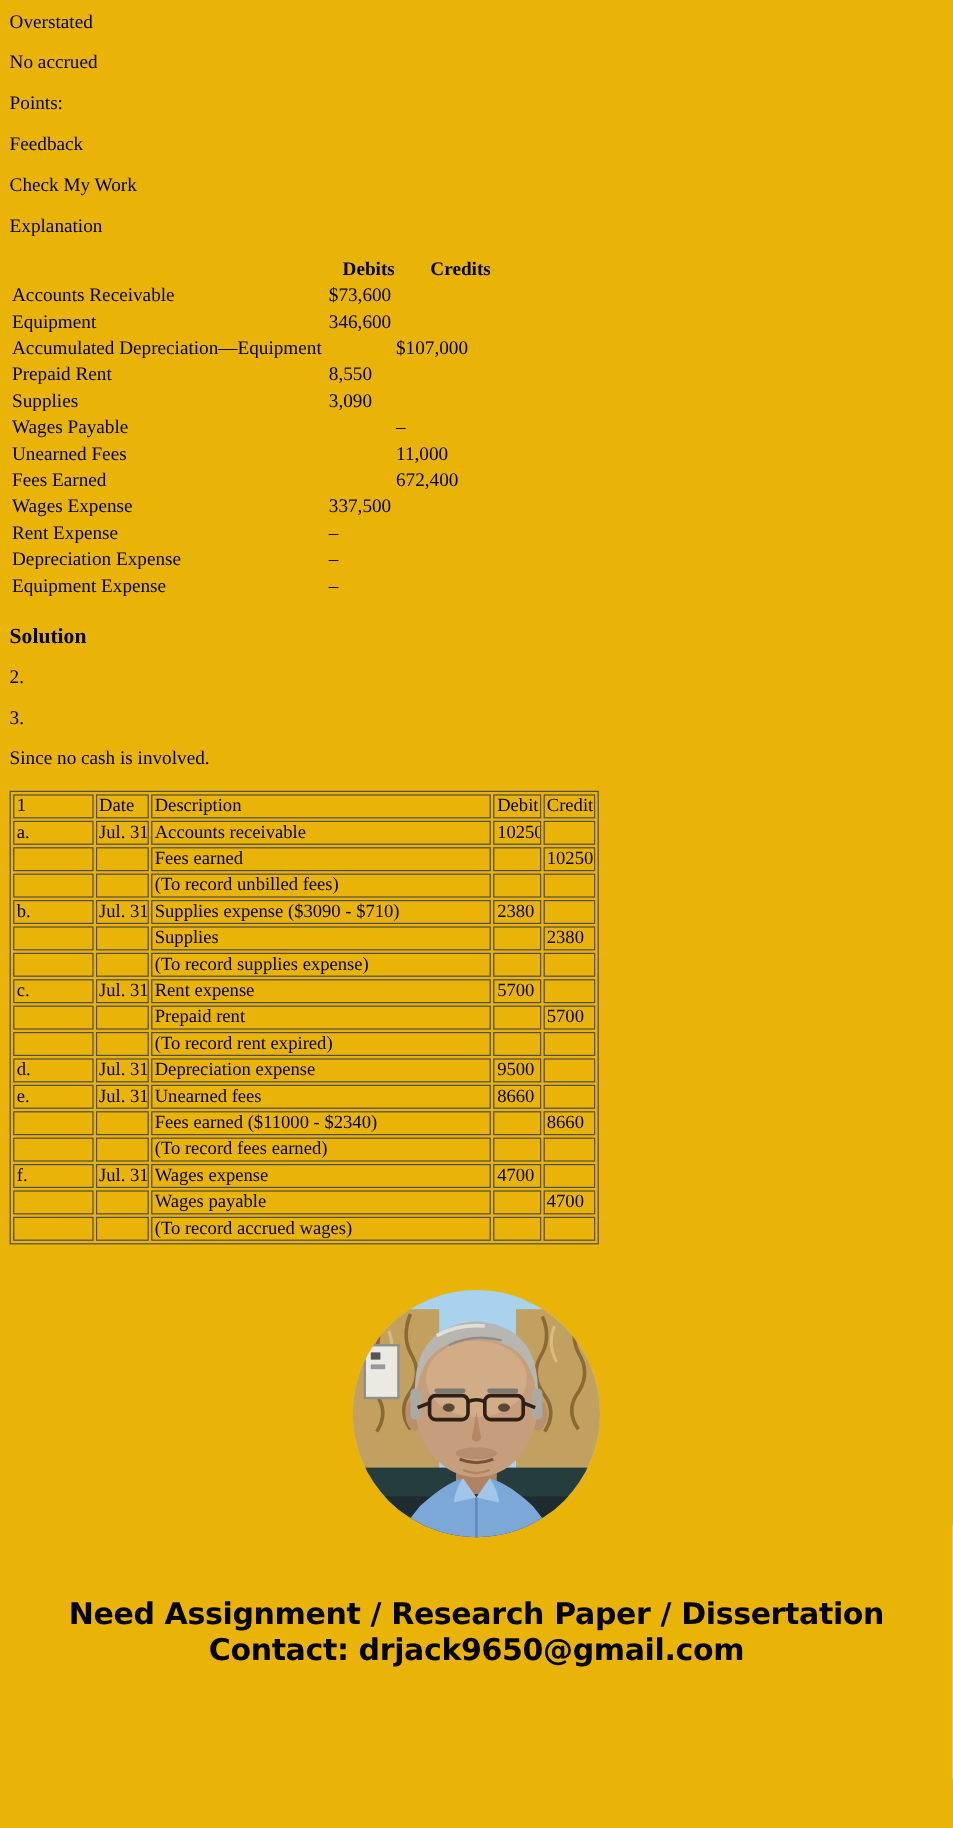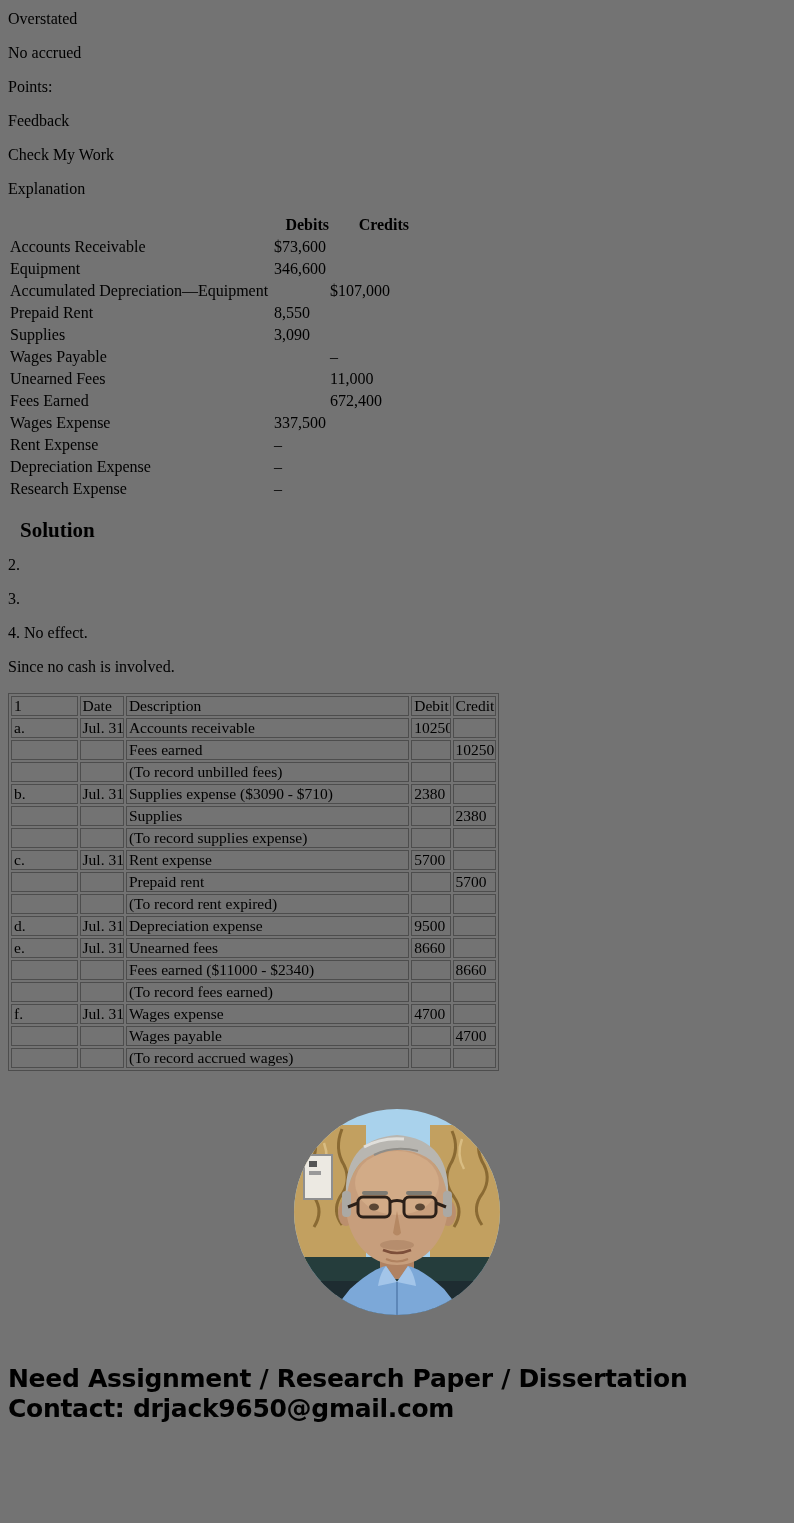--- a/index.html
+++ b/index.html
@@ -1,21 +1,21 @@
 <!DOCTYPE html>
 <html><head>
 <meta charset="utf-8">
 <style>
   html, body { margin: 0; padding: 0; background: #ffffff; }
   .page {
     width: 794px;
     min-height: 1523px;
     box-sizing: border-box;
     padding: 8px;
-    background: #737373;
+    background: #eab308;
     color: #000;
     font-family: "Liberation Serif", "DejaVu Serif", serif;
     font-size: 16px;
   }
   
   .lines p { margin: 16px 0; line-height: 18px; }
   .lines p:first-child { margin-top: 2px; }
 
   
   table.trial { border-collapse: collapse; margin: 0; }
@@ -28,21 +28,21 @@
   }
   table.trial th { font-weight: bold; text-align: right; }
   table.trial th.acct-h { width: 265px; }
   table.trial col.c-account { width: 265px; }
   table.trial col.c-debit   { width: 56px; }
   table.trial col.c-credit  { width: 80px; }
   table.trial td.account { padding-left: 2px; }
   table.trial td.debit, table.trial td.credit { padding-left: 1px; }
 
   
-  .solution-heading { font-weight: bold; font-size: 21px; margin: 20px 0 16px 12px; line-height: 20px; }
+  .solution-heading { font-weight: bold; font-size: 18px; margin: 20px 0 16px 0; line-height: 20px; }
   .solution-items p { margin: 16px 0; line-height: 18px; }
 
   
   table.journal {
     border-collapse: separate;
     border-spacing: 2px;
     border: 1px solid #4d4d4d;
     table-layout: fixed;
     width: 491px;
     margin-top: 17px;
@@ -63,21 +63,21 @@
   table.journal col.jc-debit  { width: 39px; }
   table.journal col.jc-credit { width: 43px; }
 
   
   .photo-wrap { width: 206px; height: 206px; margin: 38px auto 0 auto; }
   .photo-wrap svg { display: block; }
 
   
   .footer {
     margin-top: 49px;
-    text-align: left;
+    text-align: center;
     font-family: "DejaVu Sans", "Liberation Sans", sans-serif;
     font-weight: 700;
     font-size: 25px;
     line-height: 30px;
     letter-spacing: -0.3px;
     color: #000;
   }
 </style>
 </head>
 <body>
@@ -156,32 +156,31 @@
           <td class="account">Rent Expense</td>
           <td class="debit">–</td>
           <td class="credit"></td>
         </tr>
         <tr>
           <td class="account">Depreciation Expense</td>
           <td class="debit">–</td>
           <td class="credit"></td>
         </tr>
         <tr>
-          <td class="account">Research Expense</td>
+          <td class="account">Equipment Expense</td>
           <td class="debit">–</td>
           <td class="credit"></td>
         </tr>
       </tbody>
   </table>
 
   <p class="solution-heading">Solution</p>
   <div class="solution-items" id="solution-items">
       <p>2.</p>
       <p>3.</p>
-      <p>4. No effect.</p>
       <p>Since no cash is involved.</p>
     </div>
 
   <table class="journal" id="journal">
     <colgroup>
         <col class="jc-letter">
         <col class="jc-date">
         <col class="jc-desc">
         <col class="jc-debit">
         <col class="jc-credit">

